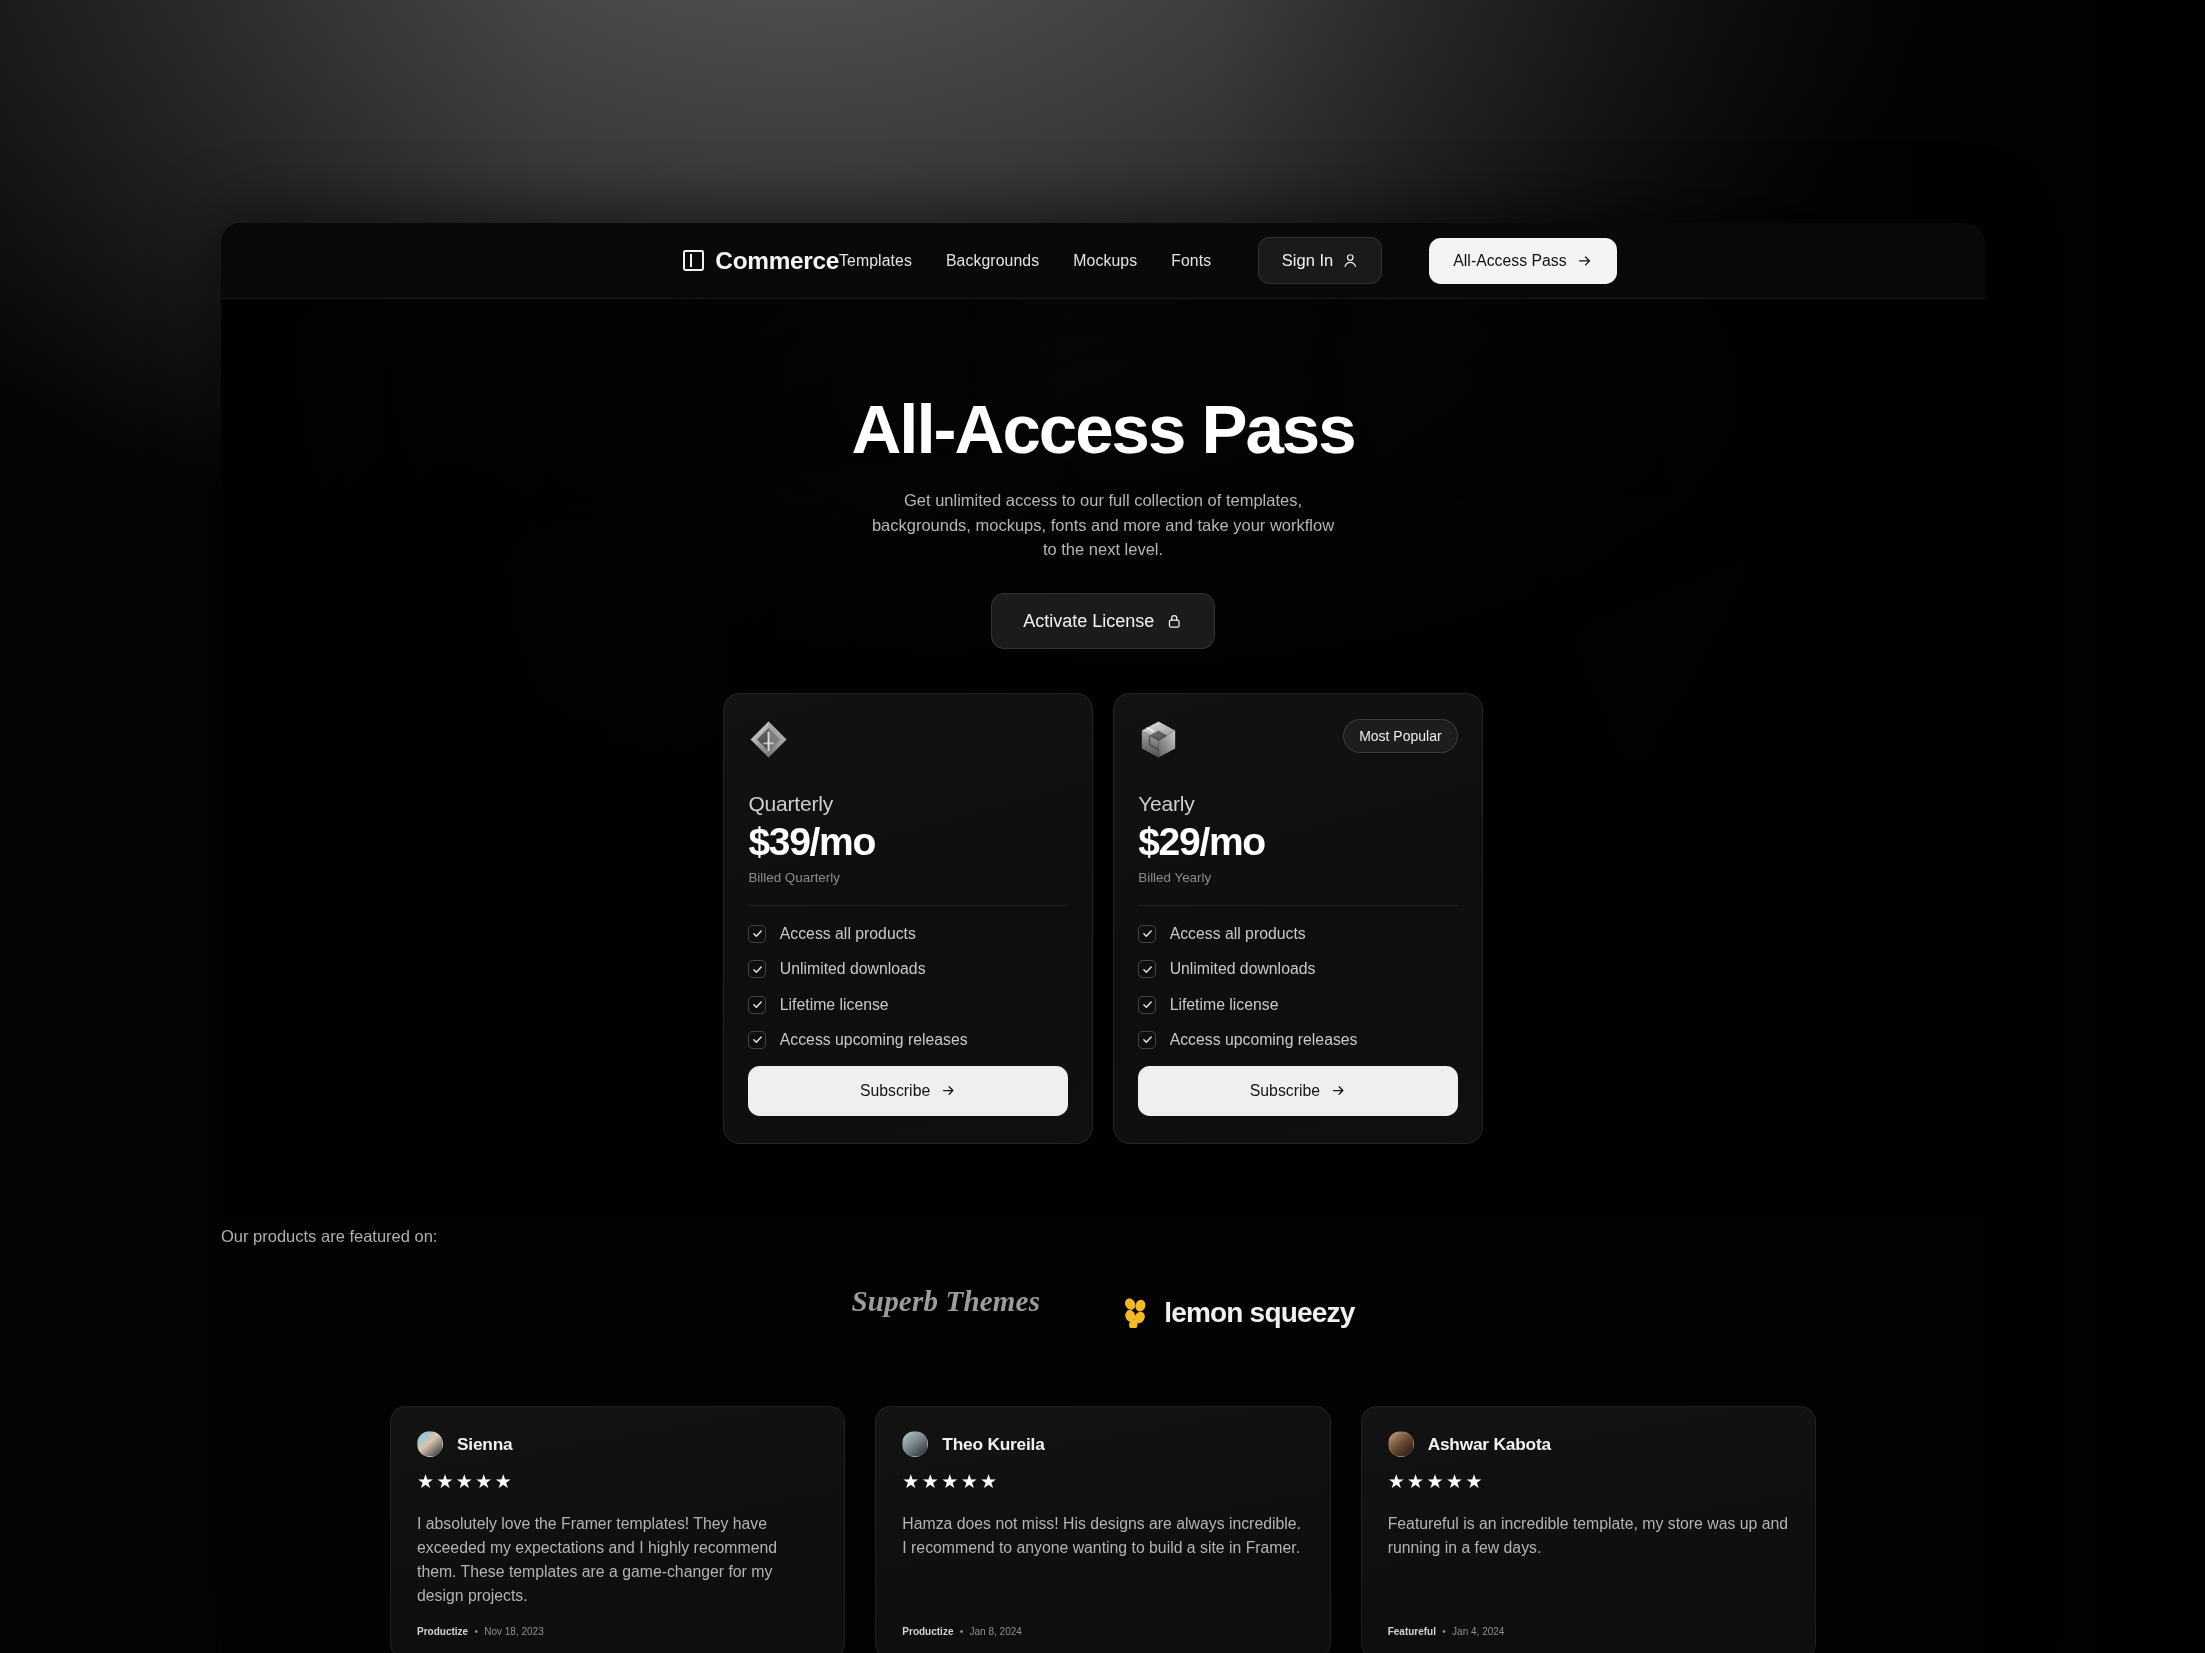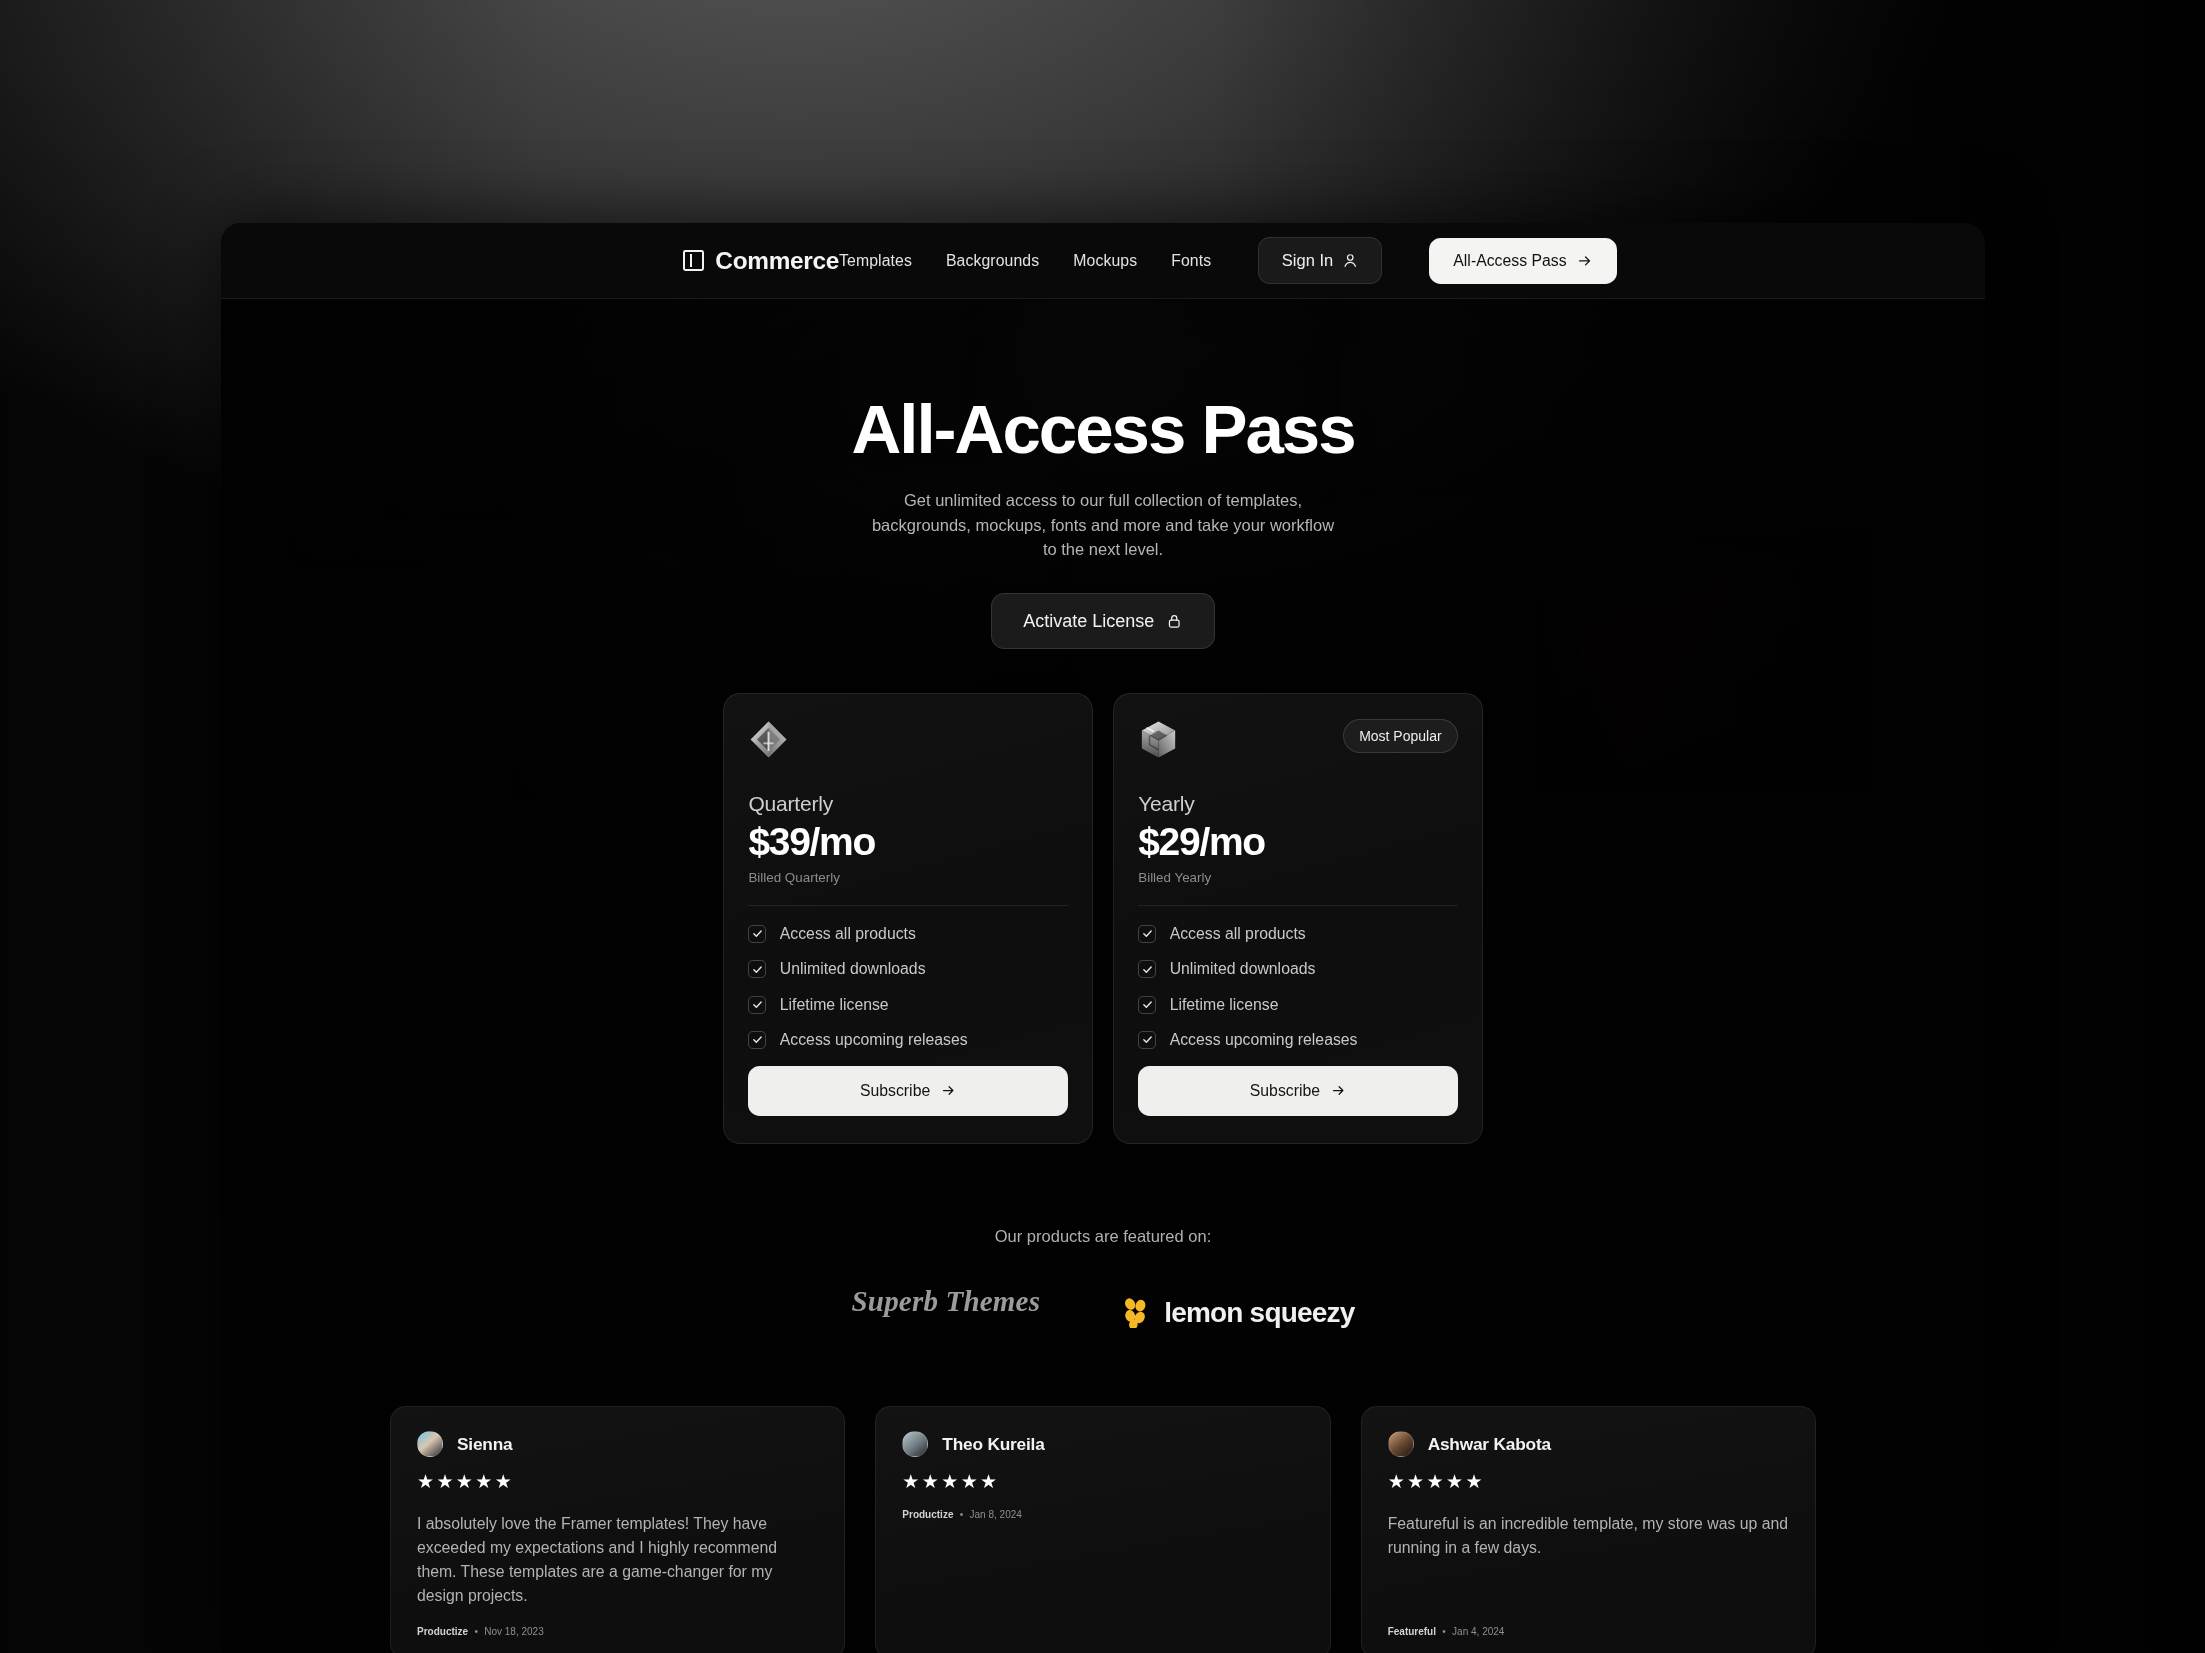--- a/index.html
+++ b/index.html
@@ -150,21 +150,21 @@
   .feat-label{ color:#c9c9c9; font-size:15.8px; }
   .btn-sub{
     margin-top:14px; width:100%;
     display:flex; align-items:center; justify-content:center; gap:11px;
     background:#efefed; color:#141414; font-size:15.8px;
     padding:15.8px 0; border-radius:11.8px; border:none; cursor:pointer;
     font-family:"Liberation Sans", sans-serif;
   }
 
   
-  .featured{ position:relative; z-index:4; margin-top:83px; text-align:center; }
+  .featured{ position:relative; z-index:4; margin-top:83px; }
   .featured-label{ color:#b0b0b0; font-size:16.5px; }
   .logos{ margin-top:29px; display:flex; align-items:center; justify-content:center; gap:83px; }
   .logo-superb{
     font-family:"Liberation Serif", serif; font-style:italic; font-weight:700;
     font-size:29px; color:#9b9b9b; letter-spacing:0.2px;
   }
   .logo-lemon{ display:flex; align-items:center; gap:14px;margin-top:22px; }
   .logo-lemon .txt{ color:#f0f0f0; font-size:28px; font-weight:700; letter-spacing:-0.8px; }
 
   
@@ -443,20 +443,21 @@
         <b>Productize</b><span class="dot">•</span><span>Nov 18, 2023</span>
       </div>
     </div>
 
     <div class="tcard">
       <div class="tuser">
         <span class="avatar" style="background:linear-gradient(140deg,#b9c9cf 0%,#6e7a7f 55%,#24282b 100%)"></span>
         <span class="tname">Theo Kureila</span>
       </div>
       <div class="stars">★★★★★</div>
+      <div class="tbody">Hamza does not miss! His designs are always incredible. I recommend to anyone wanting to build a site in Framer.</div>
       <div class="tmeta">
         <b>Productize</b><span class="dot">•</span><span>Jan 8, 2024</span>
       </div>
     </div>
 
     <div class="tcard">
       <div class="tuser">
         <span class="avatar" style="background:linear-gradient(140deg,#caa07a 0%,#6b4a33 50%,#1d1512 100%)"></span>
         <span class="tname">Ashwar Kabota</span>
       </div>

